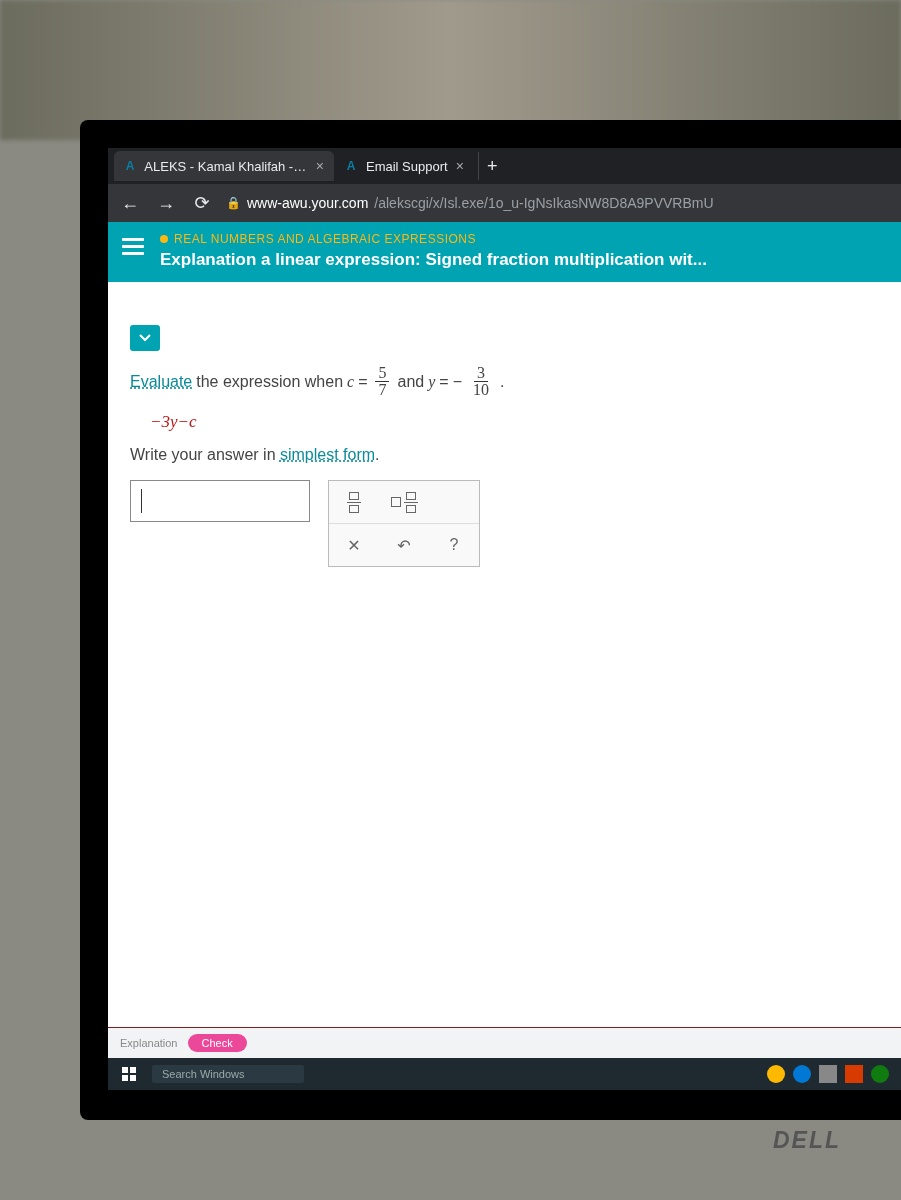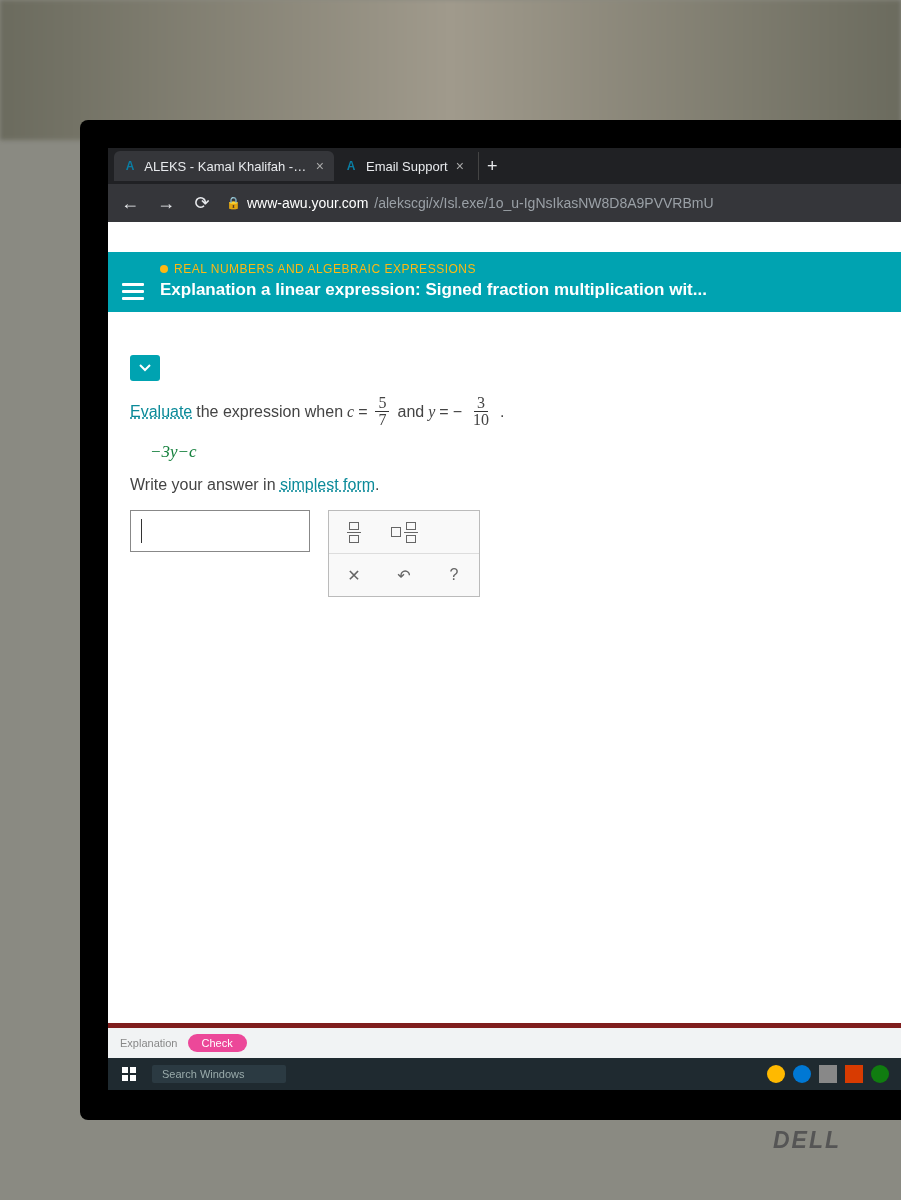--- a/index.html
+++ b/index.html
@@ -89,23 +89,22 @@
   }
   .lock { font-size: 12px; }
   .url-host { color: #fff; }
   .url-path { color: #9aa0a6; }
   
   .aleks-header {
     background: #00A3B1;
     color: #fff;
     padding: 10px 14px 12px 14px;
     display: flex;
-    align-items: flex-end;
+    align-items: flex-start;
     gap: 16px;
-    margin-top: 30px;
   }
   .hamburger {
     display: flex;
     flex-direction: column;
     gap: 4px;
     padding-top: 6px;
     cursor: pointer;
   }
   .hamburger span {
     display: block; width: 22px; height: 3px; background: #fff; border-radius: 1px;
@@ -160,21 +159,21 @@
     margin: 0 4px;
   }
   .frac .num { border-bottom: 1px solid #333; padding: 0 3px; }
   .frac .den { padding: 0 3px; }
   .ital { font-style: italic; font-family: 'Times New Roman', serif; }
   .expr {
     font-family: 'Times New Roman', serif;
     font-style: italic;
     font-size: 17px;
     margin: 0 0 14px 20px;
-    color: #15803d;
+    color: #b91c1c;
   }
   .instruct { margin-bottom: 16px; }
   .answer-row {
     display: flex; align-items: flex-start; gap: 18px;
   }
   .answer-box {
     width: 180px; height: 42px;
     border: 1px solid #888;
     background: #fff;
     display: flex; align-items: center;
@@ -206,21 +205,21 @@
   .mini-frac {
     display: inline-flex; flex-direction: column; align-items: center; line-height: 1;
   }
   .mini-frac span { width: 10px; height: 8px; border: 1px solid #666; }
   .mini-frac .bar { border: 0; border-top: 1px solid #666; height: 0; width: 14px; margin: 2px 0; }
   .mixed { display: inline-flex; align-items: center; gap: 3px; }
   .mixed .whole { width: 10px; height: 10px; border: 1px solid #666; }
   
   .aleks-footer {
     background: #f1f3f4;
-    border-top: 5px solid #7f1d1d;
+    border-top: 1px solid #7f1d1d;
     padding: 6px 12px;
     display: flex; align-items: center; gap: 10px;
     font-size: 11px; color: #888;
   }
   .check-btn {
     background: #ec4899; color: #fff; border-radius: 12px;
     padding: 3px 14px; font-size: 11px; cursor: pointer;
   }
   
   .taskbar {
@@ -229,21 +228,21 @@
     display: flex; align-items: center; gap: 6px;
     padding: 0 4px;
   }
   .win-btn {
     width: 34px; height: 26px;
     display: flex; align-items: center; justify-content: center;
     color: #fff; font-size: 14px; cursor: pointer;
   }
   .search-box {
     background: #2b3a42; color: #9aa; font-size: 11px;
-    padding: 3px 10px; border-radius: 2px; width: 134px;
+    padding: 3px 10px; border-radius: 2px; width: 152px;
   }
   .task-icons { margin-left: auto; display: flex; gap: 8px; padding-right: 8px; }
   .task-icons span { width: 18px; height: 18px; display: inline-block; }
   
   .dell {
     position: absolute;
     bottom: 46px;
     right: 60px;
     color: #555; font-style: italic; font-weight: bold;
     font-size: 23px; letter-spacing: 2px;

